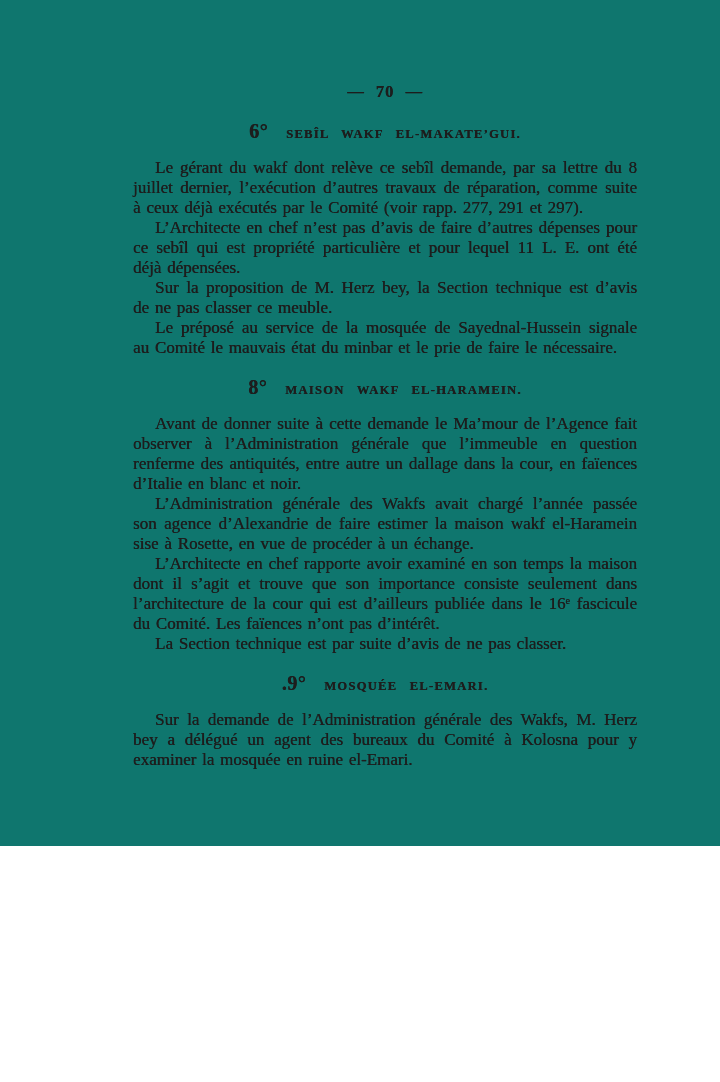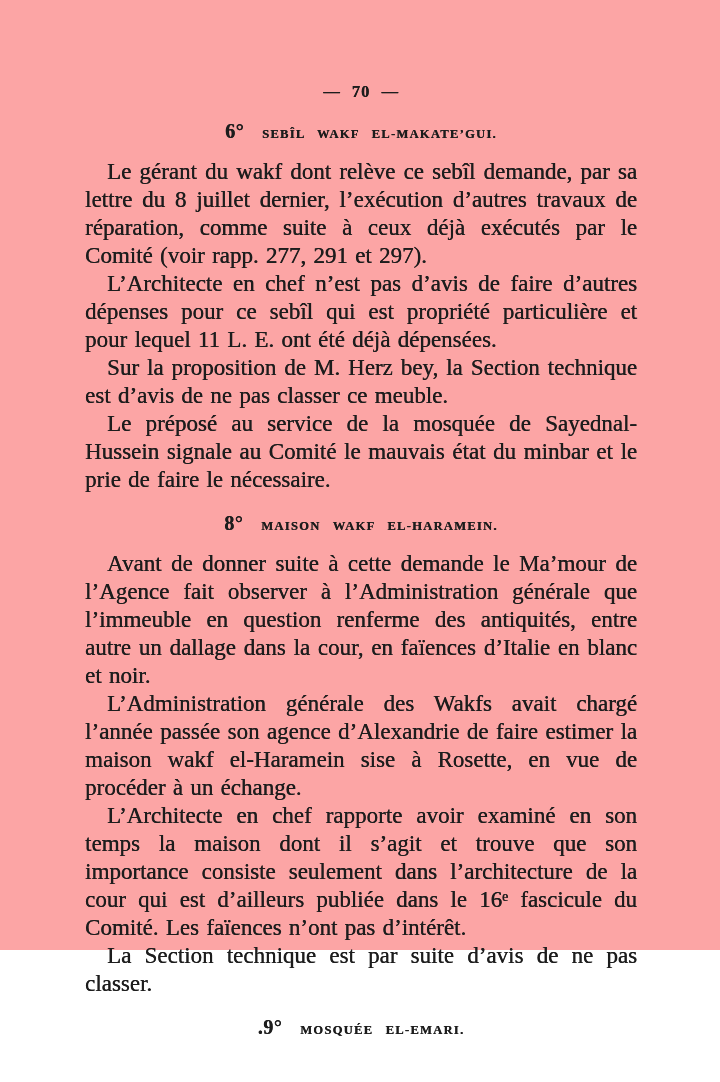--- a/index.html
+++ b/index.html
@@ -6,23 +6,24 @@
   html, body { background: #ffffff; }
   body {
     width: 720px;
     height: 1082px;
     overflow: hidden;
     font-family: "Liberation Serif", "DejaVu Serif", serif;
   }
   .page {
     position: relative;
     width: 720px;
-    height: 950px;
-    background: #fca5a5;
+    height: 846px;
+    background: #0f766e;
     color: #1d1d1d;
+    padding-left: 48px;
   }
   .content {
     padding: 82px 83px 0 85px;
     text-shadow: 0.35px 0 0 currentColor; 
   }
   .page-number {
     text-align: center;
     font-size: 16.5px;
     font-weight: bold;
     letter-spacing: 1px;
@@ -42,22 +43,22 @@
     letter-spacing: 0.5px;
   }
   .section-heading .htitle {
     font-size: 12.5px;
     font-weight: bold;
     letter-spacing: 1.3px;
     word-spacing: 8px;
     margin-left: 14px;
   }
   p.body-para {
-    font-size: 23px;
-    line-height: 28px;
+    font-size: 17px;
+    line-height: 20px;
     text-align: justify;
     text-indent: 22px;
     word-spacing: 1.5px;
   }
 </style>
 </head>
 <body>
 
 <div class="page">
   <div class="content">
@@ -87,16 +88,17 @@
       <p class="body-para">L’Administration générale des Wakfs avait chargé l’année passée son agence d’Alexandrie de faire estimer la maison wakf el-Haramein sise à Rosette, en vue de procéder à un échange.</p>
       <p class="body-para">L’Architecte en chef rapporte avoir examiné en son temps la maison dont il s’agit et trouve que son importance consiste seulement dans l’architecture de la cour qui est d’ailleurs publiée dans le 16ᵉ fascicule du Comité. Les faïences n’ont pas d’intérêt.</p>
       <p class="body-para">La Section technique est par suite d’avis de ne pas classer.</p>
     </div>
 
     <div class="section">
       <div class="section-heading">
         <span class="hnum">.9°</span>
         <span class="htitle">MOSQUÉE EL-EMARI.</span>
       </div>
+      <p class="body-para">Sur la demande de l’Administration générale des Wakfs, M. Herz bey a délégué un agent des bureaux du Comité à Kolosna pour y examiner la mosquée en ruine el-Emari.</p>
     </div>
 
   </div>
 </div>
 
 </body></html>

